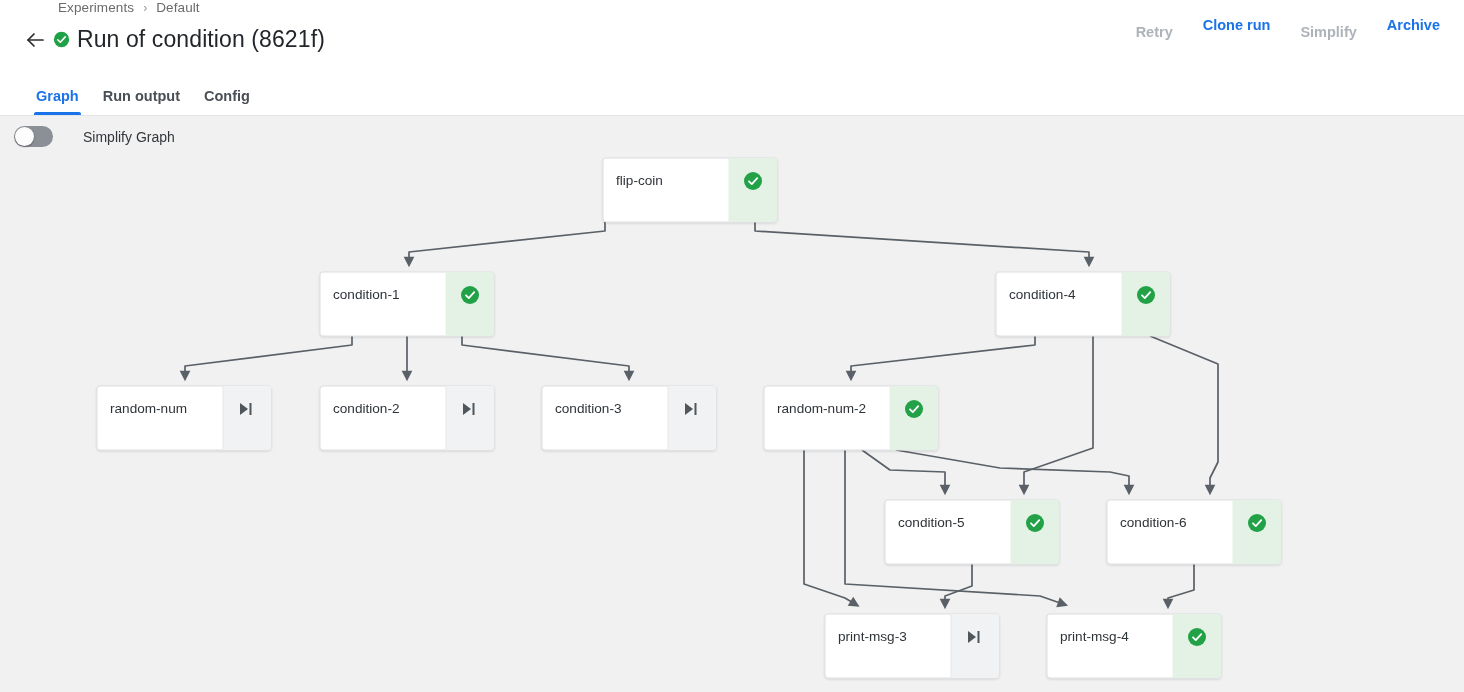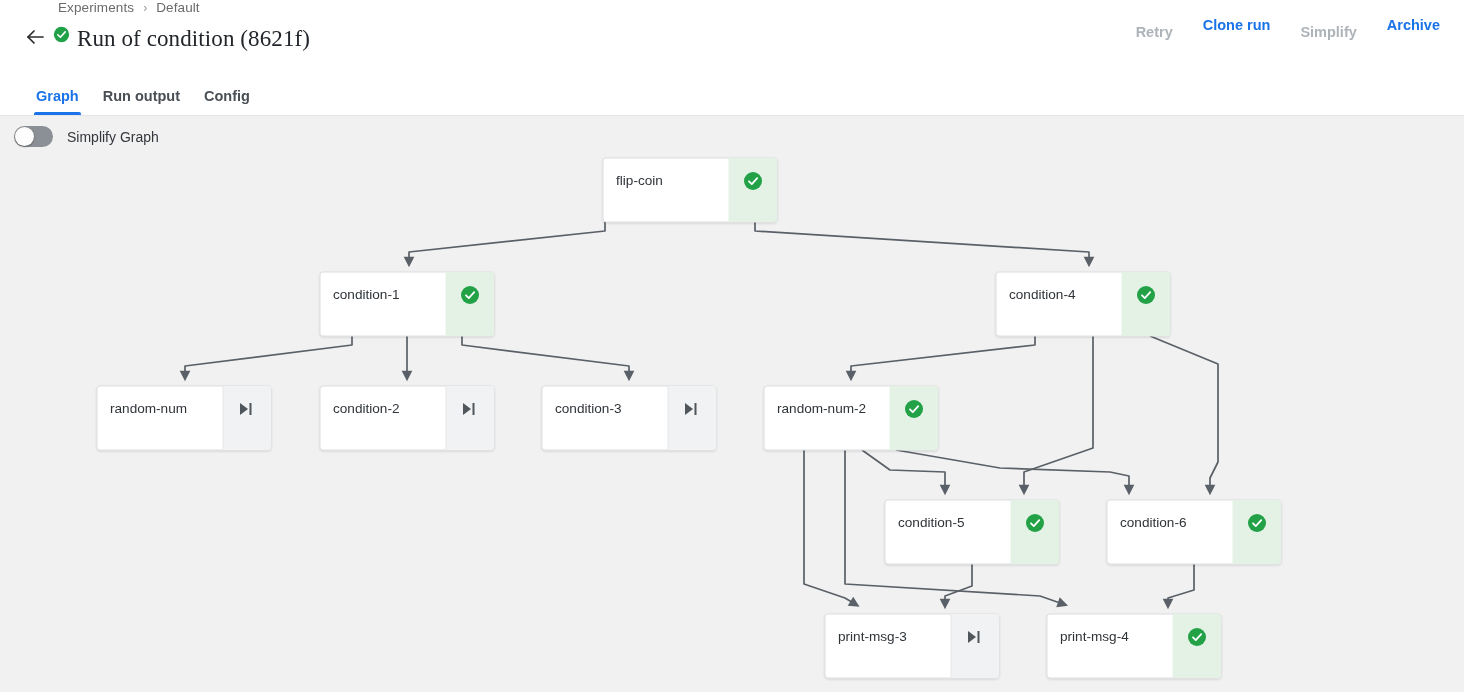--- a/index.html
+++ b/index.html
@@ -17,21 +17,21 @@
   .breadcrumb {
     position: absolute; left: 58px; top: 0px;
     font-size: 13.5px; color: #6b6b6b; letter-spacing: .1px;
     display: flex; align-items: center; gap: 9px;
   }
   .breadcrumb .crumb { color: #6b6b6b; }
   .breadcrumb .sep { color: #9a9a9a; font-size: 12px; }
 
   .title-row {
     position: absolute; left: 24px; top: 26px;
-    display: flex; gap: 7px; font-family: Liberation Serif, serif;
+    display: flex; align-items: center; gap: 7px;
   }
   .back-arrow {
     width: 22px; height: 22px; display: flex; align-items: center; justify-content: center;
     color: #2b2b2b; font-size: 21px; line-height: 1; cursor: pointer;
   }
   .page-title {
     font-size: 23px; color: #22262b; font-weight: 400; letter-spacing: .1px;
     white-space: nowrap;
   }
   .title-status { width: 17px; height: 17px; }
@@ -61,21 +61,21 @@
     height: 3px; background: #1a73e8; border-radius: 2px 2px 0 0;
   }
 
   
   .canvas {
     position: absolute; top: 116px; left: 0; width: 1464px; height: 576px;
     background: #f1f1f1; overflow: hidden;
   }
   .toggle-row {
     position: absolute; left: 14px; top: 10px;
-    display: flex; align-items: center; gap: 14px; z-index: 5;
+    display: flex; align-items: center; gap: 30px; z-index: 5;
   }
   .toggle {
     width: 39px; height: 21px; border-radius: 11px; background: #8b9096;
     position: relative; cursor: pointer; box-shadow: inset 0 0 0 0 transparent;
   }
   .toggle .knob {
     position: absolute; left: 1px; top: 1px; width: 19px; height: 19px;
     border-radius: 50%; background: #fdfdfd;
     box-shadow: 0 1px 2px rgba(0,0,0,.35);
   }

